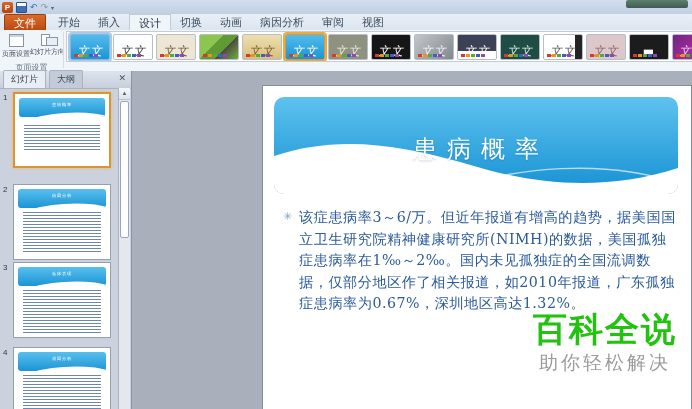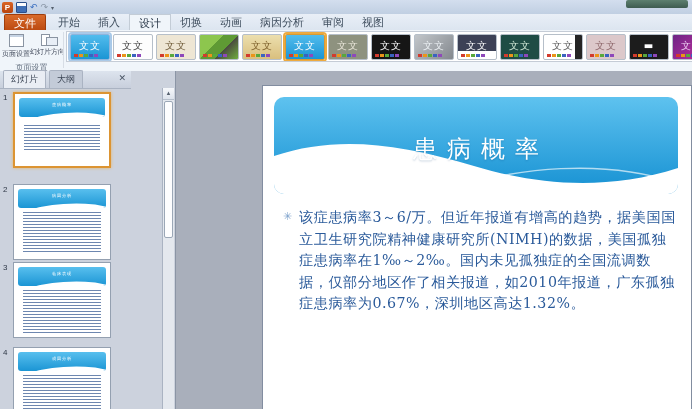--- a/index.html
+++ b/index.html
@@ -42,36 +42,36 @@
     background:#fff;border:1px solid #8a94a2;}
   .icon-orient::after{content:"";position:absolute;left:6px;top:3px;width:10px;height:7px;
     background:#e8eef6;border:1px solid #8a94a2;}
   .gsep{position:absolute;left:63px;top:2px;width:1px;height:36px;background:#d7dde5;}
   .gallery{position:absolute;left:66px;top:1px;width:620px;height:29px;background:#fff;
     border:1px solid #c5ccd6;display:flex;align-items:center;gap:3px;padding:0 3px;overflow:hidden;}
   .tthumb{position:relative;width:38px;height:24px;border:1px solid #b6bfc9;border-radius:2px;
     flex:0 0 auto;font-family:"DejaVu Serif",serif;overflow:hidden;cursor:default;}
   .tthumb.hl{box-shadow:0 0 0 2px #edaa3f;border-color:#d89a35;}
   .tthumb.cur{box-shadow:0 0 0 2px #a9c9e8;border-color:#8fb4dc;}
-  .tlabel{display:block;text-align:center;font-size:10px;margin-top:6px;letter-spacing:1px;line-height:9px;}
+  .tlabel{display:block;text-align:center;font-size:12px;margin-top:12px;letter-spacing:1px;line-height:9px;font-style:italic;}
   .tdots{position:absolute;left:3px;bottom:2px;line-height:0;}
   .tdots i{display:inline-block;width:4px;height:3px;margin-right:1px;}
   .tdots i:nth-child(1){background:#d23b2e;}
   .tdots i:nth-child(2){background:#eb9419;}
   .tdots i:nth-child(3){background:#58a83c;}
   .tdots i:nth-child(4){background:#3a63c0;}
   .tdots i:nth-child(5){background:#8e48ba;}
   .glabel{position:absolute;top:32px;font-size:8px;color:#5e6b7b;text-align:center;}
   #lbl-pagesetup{left:0;width:63px;}
   #lbl-theme{left:475px;width:140px;}
   
   .main{position:absolute;left:0;top:71px;width:692px;height:338px;background:#a9afbb;}
   
   .panel{position:absolute;left:0;top:0;width:131px;height:338px;background:#ccd2dd;
-    border-right:1px solid #8b95a5;padding-left:44px;}
+    border-right:1px solid #8b95a5;}
   .ptabbar{position:absolute;left:0;top:0;width:131px;height:17px;
     background:linear-gradient(#dde4ee,#c8cfdc);border-bottom:1px solid #aab3c2;display:flex;align-items:flex-end;}
   .ptab{font-size:9px;color:#3c4656;padding:2px 7px 2px;border:1px solid #aab3c2;border-bottom:none;
     border-radius:2px 2px 0 0;margin-left:3px;background:#c3cbd8;}
   .ptab.active{background:#e9edf4;}
   .pclose{position:absolute;right:5px;top:2px;font-size:9px;color:#4a5565;cursor:default;}
   .sthumb{position:absolute;left:13px;width:98px;height:76px;}
   .snum{position:absolute;left:-10px;top:1px;font-size:8px;color:#2e3746;}
   .sbox{position:absolute;inset:0;background:#fff;border:1px solid #94a0b0;}
   .sel .sbox{border:2px solid #dc9432;box-shadow:0 0 3px #e8b568;}
@@ -314,15 +314,19 @@
         <path d="M0 59 C 60 39, 120 45, 200 69 C 260 87, 330 95, 404 71 L 404 97 L 0 97 Z" fill="#ffffff"></path>
       </svg>
       <div class="bigtitle">患病概率</div>
     </div>
 
     <div class="sbody">
       <span class="sbullet">✳</span>
       <div class="sbodytext">该症患病率3～6/万。但近年报道有增高的趋势，据美国国立卫生研究院精神健康研究所(NIMH)的数据，美国孤独症患病率在1‰～2‰。国内未见孤独症的全国流调数据，仅部分地区作了相关报道，如2010年报道，广东孤独症患病率为0.67%，深圳地区高达1.32%。</div>
     </div>
 
+    <div class="wmark">
+      <div class="wmain">百科全说</div>
+      <div class="wsub">助你轻松解决</div>
+    </div>
   </div>
 
 </div>
 
 </body></html>

